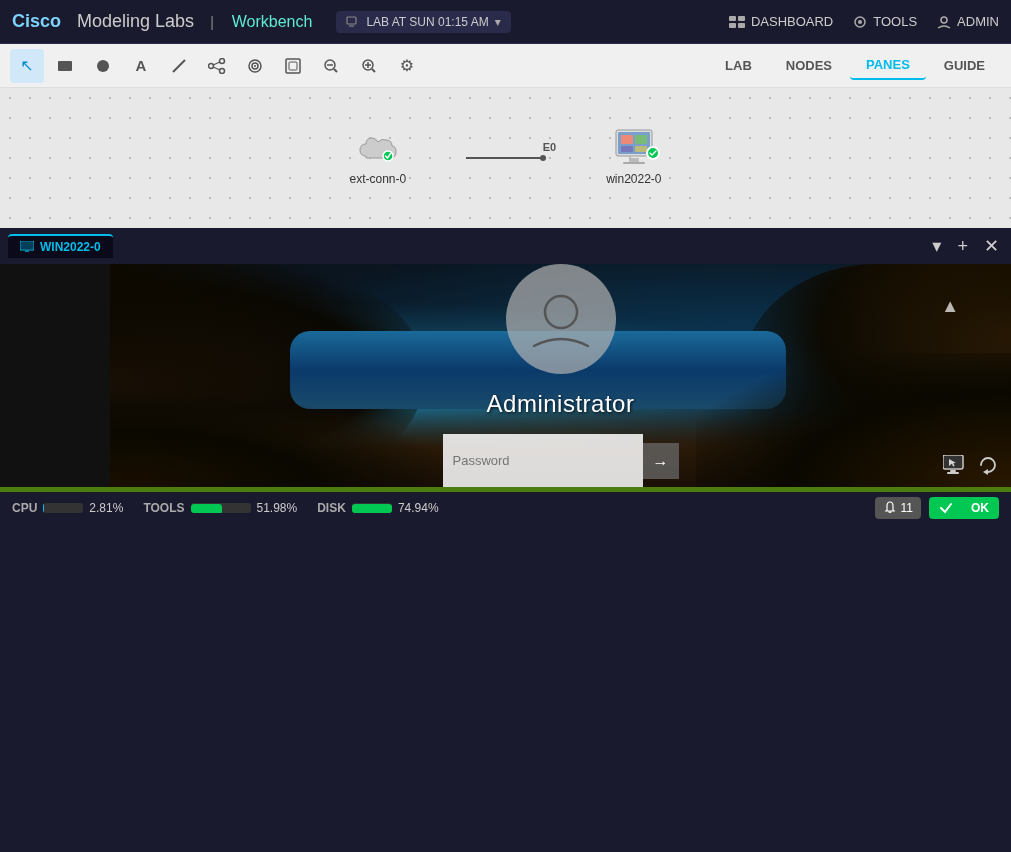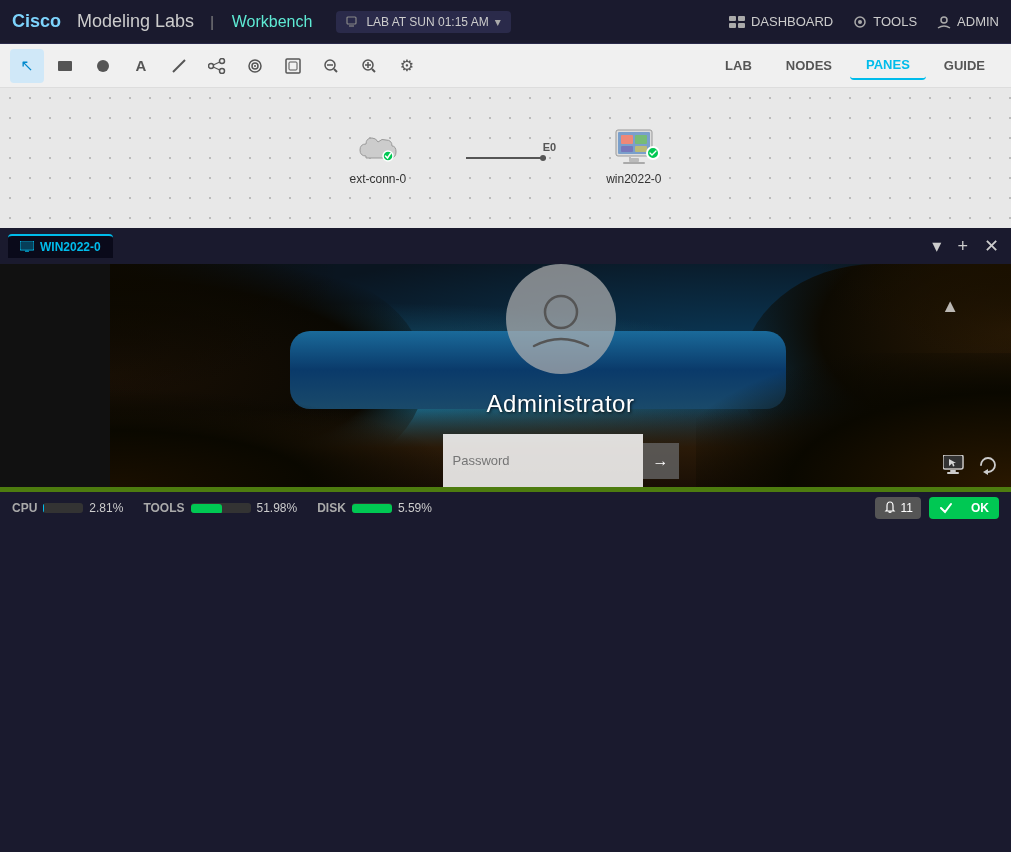--- a/index.html
+++ b/index.html
@@ -446,21 +446,21 @@
       <div class="status-bar-fill" style="width:51.98%;height:100%;background:#00c853;"></div>
     </div>
     <span>51.98%</span>
   </div>
 
   <div class="status-item">
     <span class="status-label">DISK</span>
     <div style="width:40px;height:10px;background:#333;border-radius:3px;overflow:hidden;">
       <div class="status-bar-fill" style="width:100%;height:100%;background:#00c853;"></div>
     </div>
-    <span>5.59%</span>
+    <span>74.94%</span>
   </div>
 
   <div class="status-right">
     <div class="bell-btn">
       <svg width="14" height="14" viewBox="0 0 14 14">
         <path d="M7 1 Q10 1 10 5 L10 9 L11 10 L3 10 L4 9 L4 5 Q4 1 7 1Z" fill="none" stroke="#fff" stroke-width="1.2"></path>
         <path d="M5.5 10.5 Q7 12 8.5 10.5" fill="none" stroke="#fff" stroke-width="1.2"></path>
       </svg>
       <span>11</span>
     </div>

